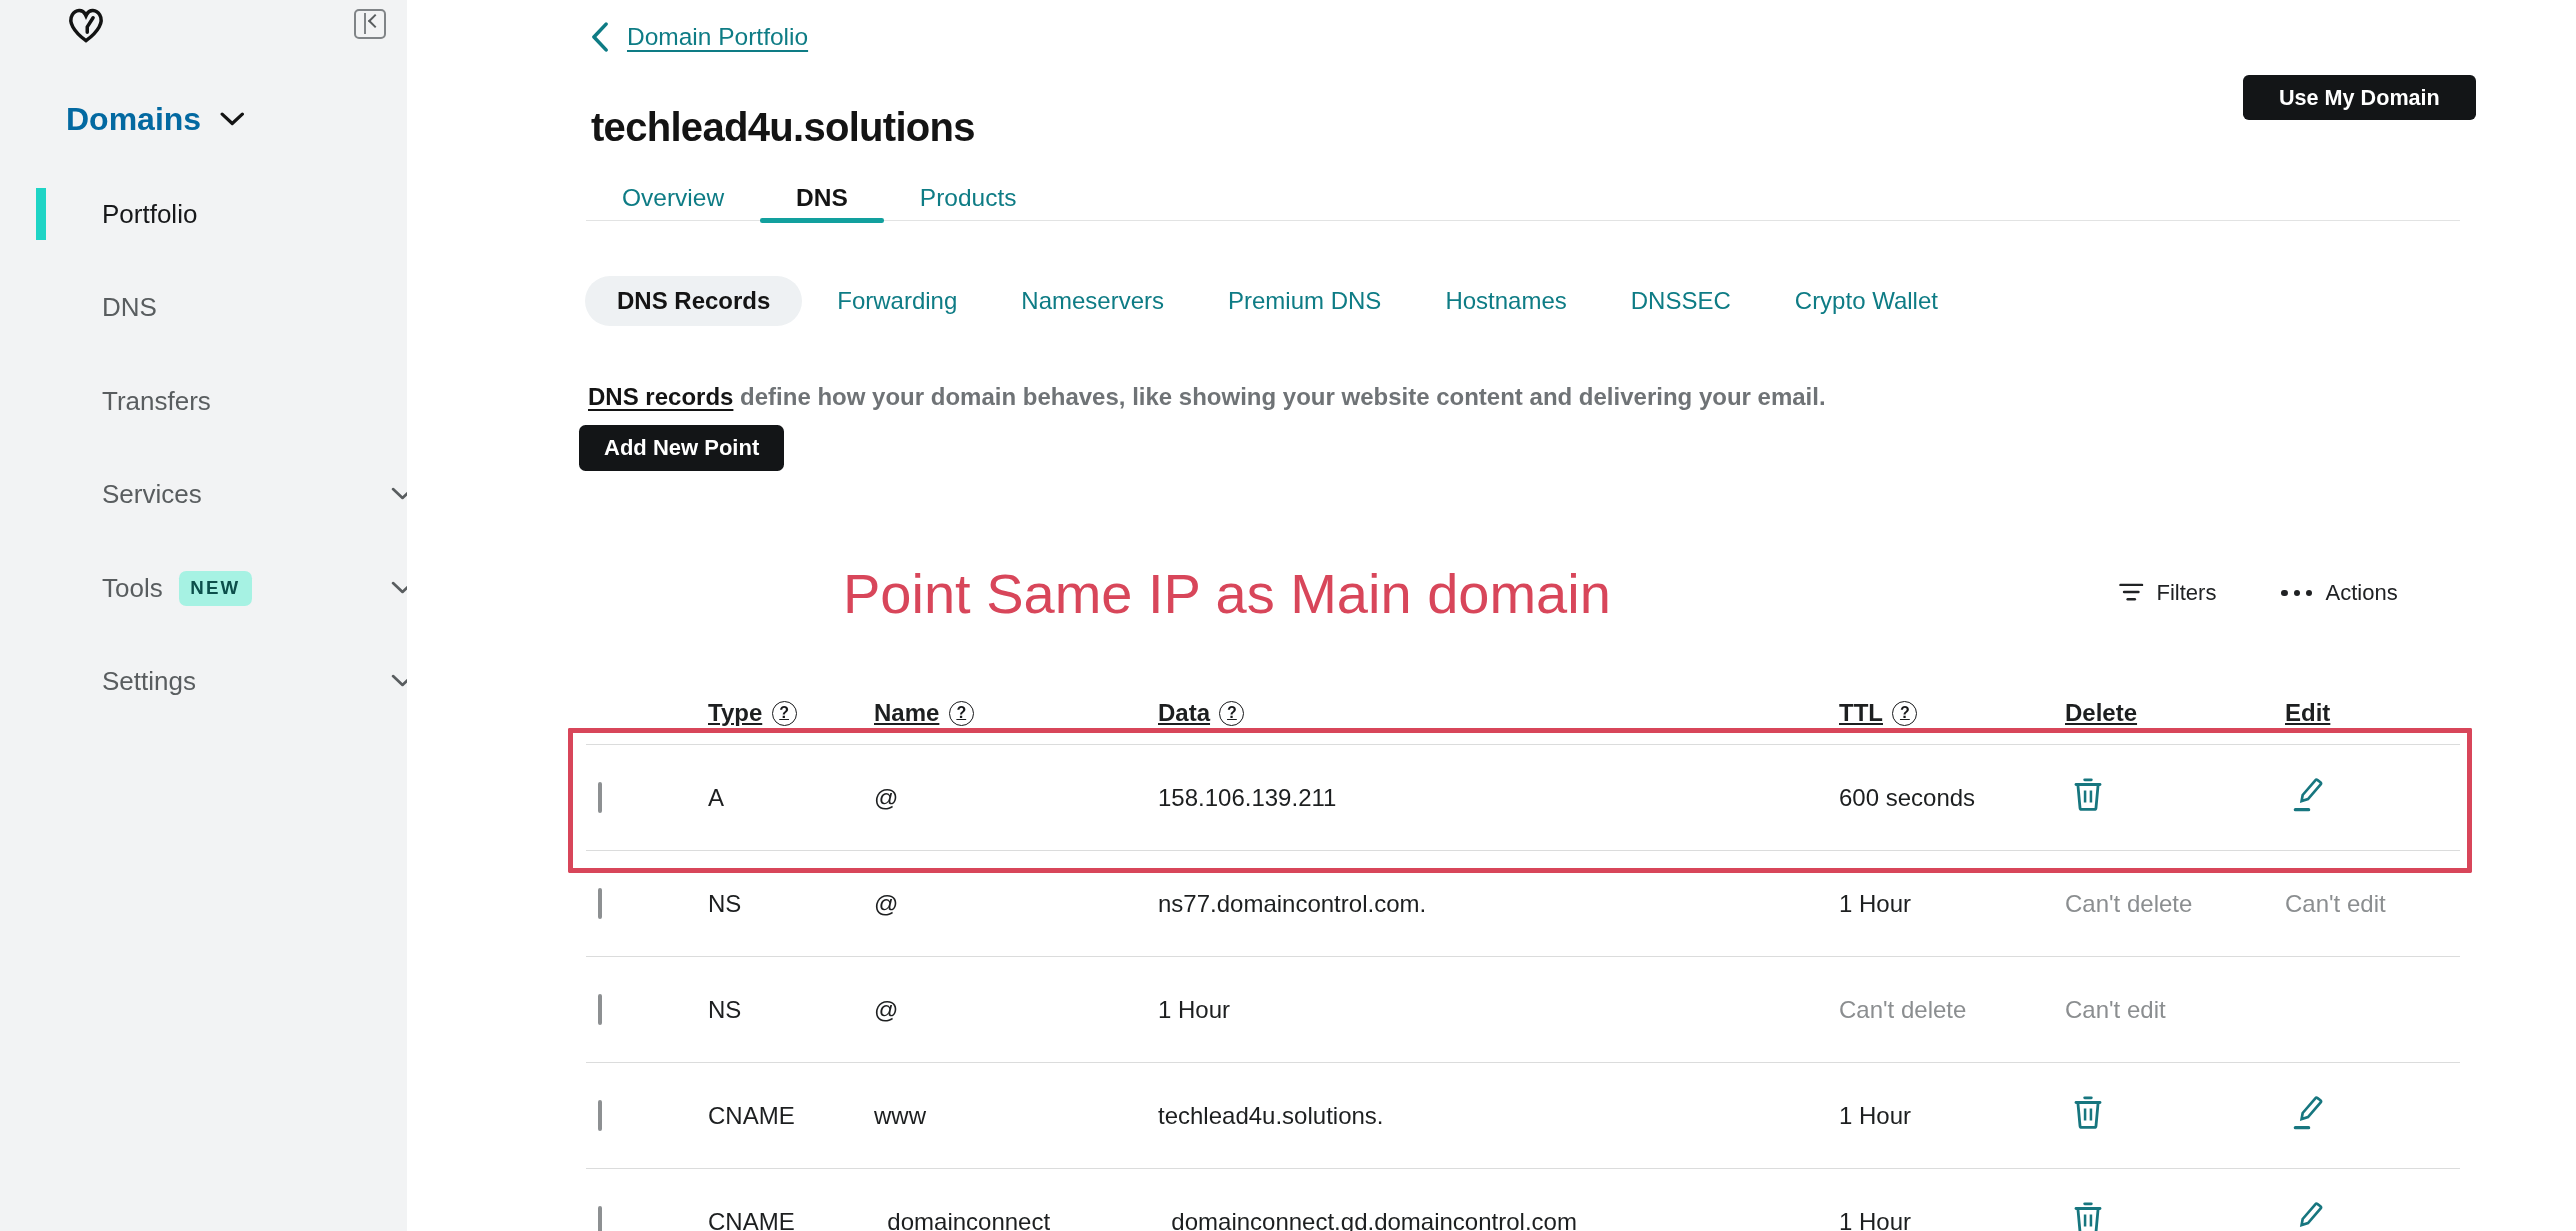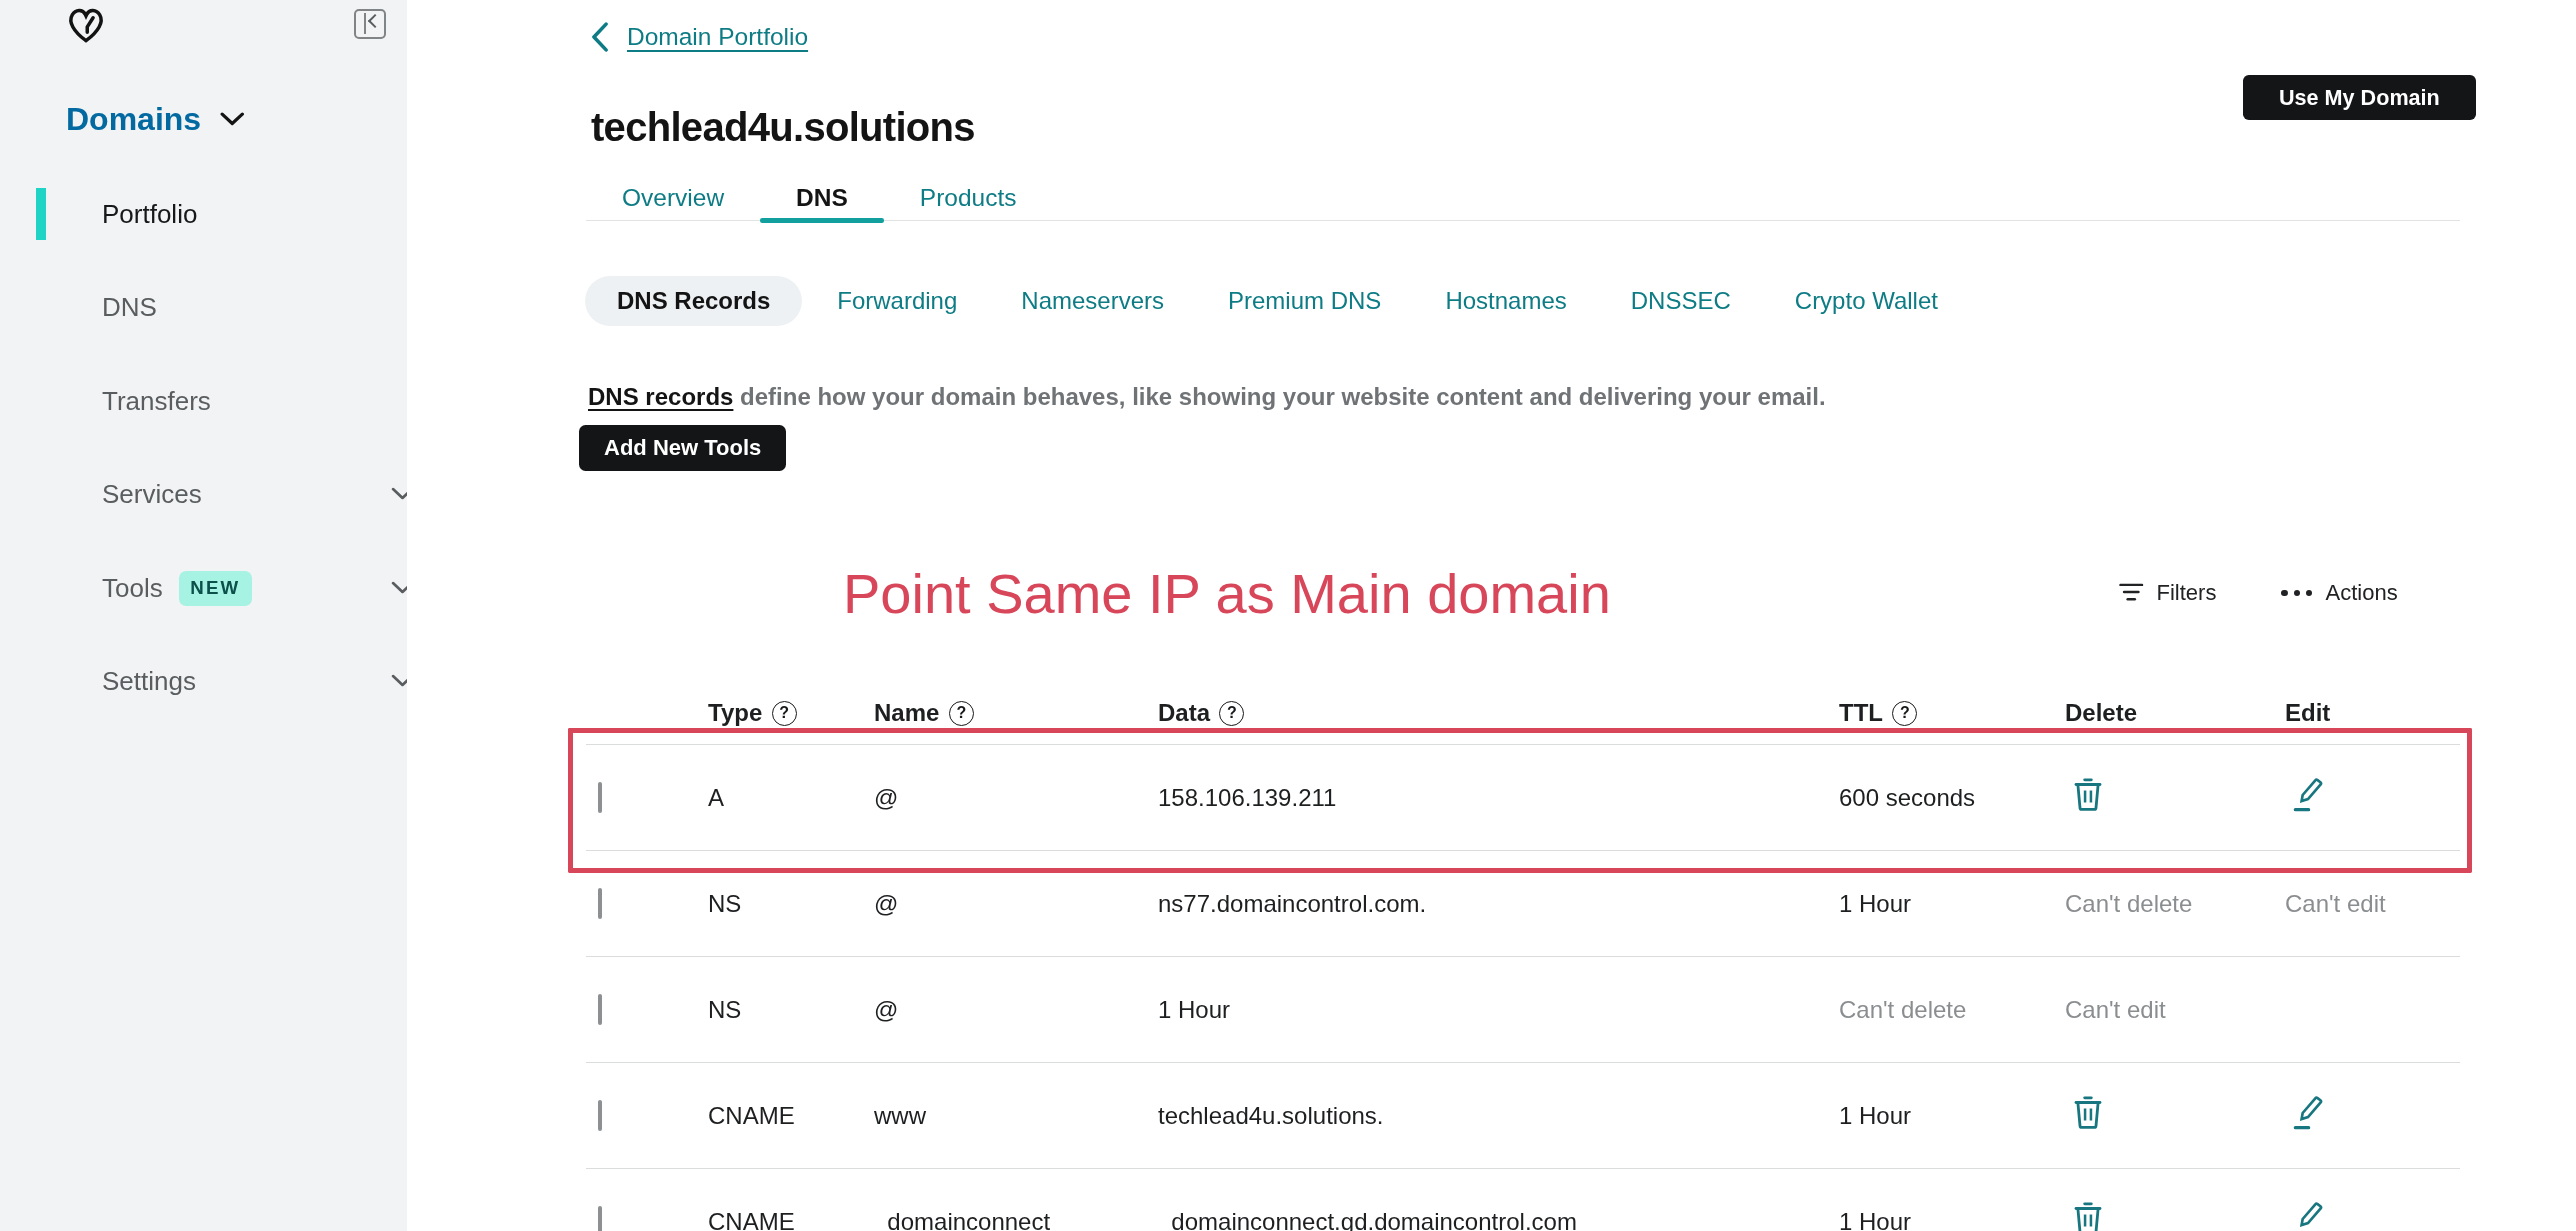--- a/index.html
+++ b/index.html
@@ -51,21 +51,21 @@
   .add-record-btn{position:absolute;left:172px;top:425px;height:46px;padding:0 25px;background:var(--button-dark,#131517);color:#fff;font-size:22px;font-weight:700;border:none;border-radius:6.5px;cursor:pointer;font-family:inherit;}
   .annotation{position:absolute;left:436px;top:561px;font-size:56px;font-weight:400;color:var(--annotation-red,#d8465a);white-space:nowrap;}
   .toolbar{position:absolute;top:580px;left:1712px;display:flex;align-items:center;gap:65px;}
   .tool-btn{display:flex;align-items:center;gap:13px;font-size:22px;color:#202224;cursor:pointer;background:none;border:none;font-family:inherit;}
   .dots{display:flex;gap:5.8px;align-items:center;}
   .dots i{width:6.5px;height:6.5px;border-radius:50%;background:#202224;display:block;}
   
   .dns-table{position:absolute;left:179px;top:682px;width:1874px;}
   .tr{display:grid;grid-template-columns:122px 166px 284px 681px 226px 220px auto;align-items:center;}
   .thead{height:62px;font-weight:700;font-size:24px;}
-  .th{display:flex;align-items:center;gap:9.4px;}
+  .th{display:flex;align-items:center;gap:9.4px;text-decoration:underline;}
   .qmark{width:25px;height:25px;border:1.8px solid #17181a;border-radius:50%;display:inline-flex;align-items:center;justify-content:center;font-size:16px;font-weight:700;color:#17181a;flex:none;cursor:pointer;}
   .row{height:106px;border-top:1.4px solid #dbdcdc;font-size:24px;color:#1d1f20;}
   .checkbox{width:33px;height:33px;border:2.2px solid #8d9092;border-radius:2.9px;background:#fff;margin-left:12.2px;cursor:pointer;}
   .muted{color:#8b8e90;}
   .icon-btn{background:none;border:none;cursor:pointer;padding:0;margin-left:7.2px;display:inline-flex;}
   .red-box{position:absolute;left:161px;top:728px;width:1904px;height:145px;border:5px solid var(--annotation-red,#d8465a);border-radius:1.4px;pointer-events:none;}
   svg{display:block;}
 </style>
 </head>
 <body>
@@ -146,21 +146,21 @@
     <div class="subtab">Forwarding</div>
     <div class="subtab">Nameservers</div>
     <div class="subtab">Premium DNS</div>
     <div class="subtab">Hostnames</div>
     <div class="subtab">DNSSEC</div>
     <div class="subtab">Crypto Wallet</div>
   </nav>
 
   <p class="desc"><span class="link">DNS records</span><span> define how your domain behaves, like showing your website content and delivering your email.</span></p>
 
-  <button class="add-record-btn">Add New Tools</button>
+  <button class="add-record-btn">Add New Point</button>
 
   <div class="annotation">Point Same IP as Main domain</div>
 
   <div class="toolbar">
     <button class="tool-btn">
       <svg width="24.5" height="21.6" viewBox="0 0 34 30" fill="none">
         <path d="M2 4 H32" stroke="#202224" stroke-width="3.4" stroke-linecap="round"></path>
         <path d="M7 14 H27" stroke="#202224" stroke-width="3.4" stroke-linecap="round"></path>
         <path d="M12 24 H22" stroke="#202224" stroke-width="3.4" stroke-linecap="round"></path>
       </svg>

